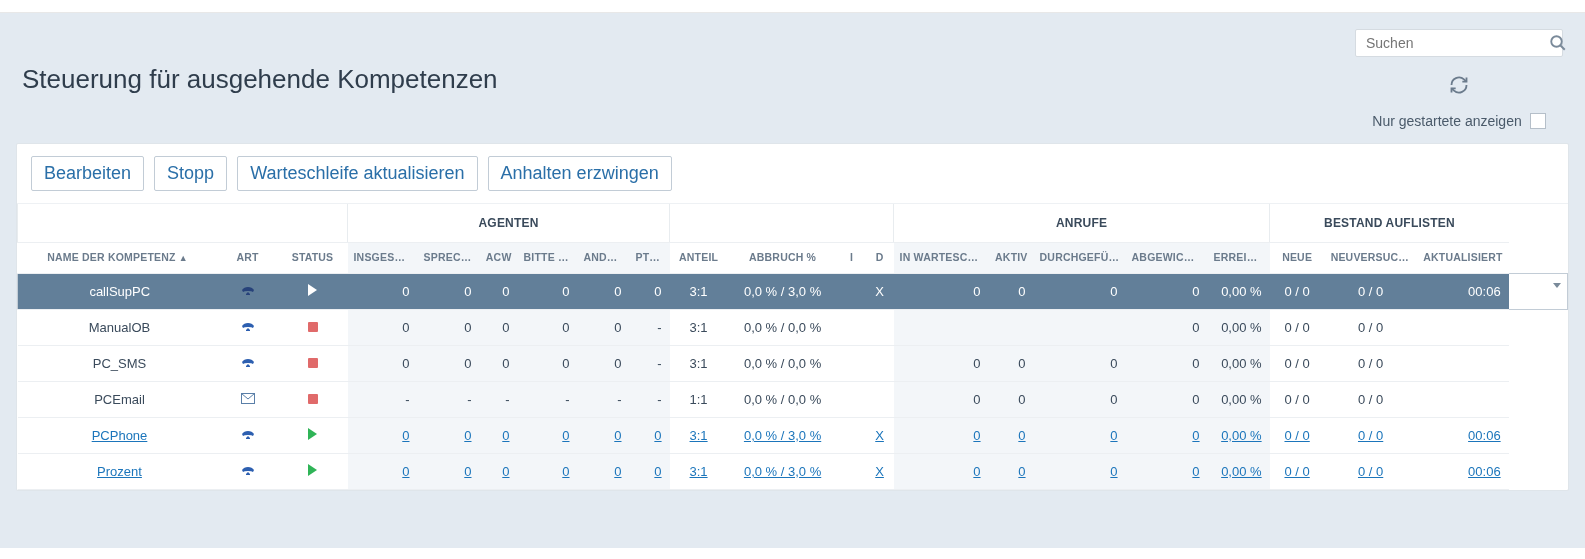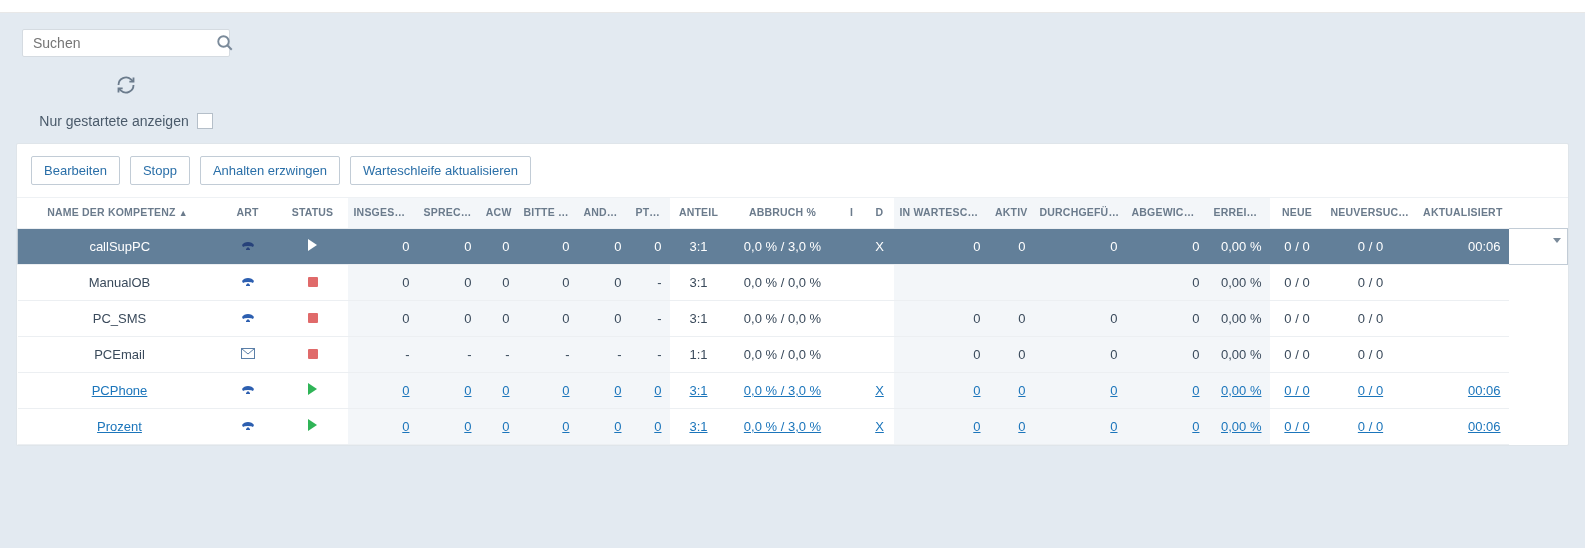--- a/index.html
+++ b/index.html
@@ -9,21 +9,21 @@
   .hdr{display:flex;align-items:center;justify-content:space-between;padding:4px 6px 14px 6px;}
   .title{font-size:26px;font-weight:400;color:#2f3d4c;}
   .hdr-right{display:flex;align-items:center;gap:18px;flex-direction:column;}
   .searchwrap{display:flex;align-items:center;background:#fff;border:1px solid #d5dbe1;border-radius:2px;padding:4px 8px;width:190px;}
   .searchwrap input{border:none;outline:none;flex:1;font-size:14px;color:#555;background:transparent;}
   .icon-btn{color:#7a8a9a;cursor:pointer;display:inline-flex;}
   .showstarted{display:flex;align-items:center;gap:8px;color:#4a5a6a;font-size:14px;}
   .chk{width:14px;height:14px;border:1px solid #b5bfc9;background:#fff;}
   .panel{background:#fff;border:1px solid #dfe5ea;border-radius:2px;}
   .toolbar{display:flex;gap:10px;padding:12px 14px;border-bottom:1px solid #eef1f4;}
-  .btn{background:#fff;border:1px solid #c2ccd6;border-radius:2px;padding:6px 12px;font-size:13px;color:#2a6fa8;cursor:pointer;}
+  .btn{background:#fff;border:1px solid #c2ccd6;border-radius:2px;padding:6px 12px;font-size:18px;color:#2a6fa8;cursor:pointer;}
   .tablewrap{overflow:auto;}
   table{border-collapse:collapse;width:100%;table-layout:fixed;}
   th,td{padding:10px 8px;font-size:12px;text-align:right;border-bottom:1px solid #eceff2;white-space:nowrap;overflow:hidden;text-overflow:ellipsis;}
   th{color:#6b7b8c;font-weight:700;text-transform:uppercase;font-size:10.5px;letter-spacing:.2px;}
   .group-row th{background:#fff;color:#3a4a5b;font-size:12px;text-align:center;padding:12px 4px;border-left:1px solid #e8ecef;}
   .sub-row th{vertical-align:bottom;padding:8px 6px 10px;}
   .shade{background:#f3f6f9;}
   td.l, th.l{text-align:center;}
   td.c, th.c{text-align:center;}
   tr.datarow td{color:#3a4a5b;font-size:13px;}
@@ -48,20 +48,21 @@
   .sel::after{content:"";position:absolute;right:6px;top:8px;width:0;height:0;border-left:4px solid transparent;border-right:4px solid transparent;border-top:5px solid #7a8a9a;}
   col.sh{background:#f3f6f9;}
 </style>
 </head>
 <body>
 
 <div class="viewport">
   <div class="topstrip"></div>
   <div class="page">
     <div class="hdr">
+      <div class="title">Steuerung für ausgehende Kompetenzen</div>
       <div class="hdr-right">
         <div class="searchwrap">
           <input type="text" placeholder="Suchen" style="">
           <span class="icon-btn">
             <svg width="18" height="18" viewBox="0 0 24 24" fill="none" stroke="#7a8a9a" stroke-width="2.5">
                 <circle cx="10" cy="10" r="7"></circle>
                 <line x1="15" y1="15" x2="21" y2="21"></line>
               </svg>
           </span>
         </div>
@@ -77,22 +78,22 @@
           <span>Nur gestartete anzeigen</span>
           <span class="chk"></span>
         </label>
       </div>
     </div>
 
     <div class="panel">
       <div class="toolbar">
         <button class="btn">Bearbeiten</button>
         <button class="btn">Stopp</button>
+        <button class="btn">Warteschleife aktualisieren</button>
         <button class="btn">Anhalten erzwingen</button>
-        <button class="btn">Warteschleife aktualisieren</button>
       </div>
 
       <div class="tablewrap">
         <table>
           <colgroup>
             <col style="width:200px">
             <col style="width:60px">
             <col style="width:70px">
             <col class="sh" style="width:70px">
               <col class="sh" style="width:62px">
@@ -107,20 +108,27 @@
             <col class="sh" style="width:95px">
               <col class="sh" style="width:45px">
               <col class="sh" style="width:92px">
               <col class="sh" style="width:82px">
               <col class="sh" style="width:62px">
             <col style="width:55px">
               <col style="width:92px">
               <col style="width:92px">
           </colgroup>
           <thead>
+            <tr class="group-row">
+              <th colspan="3"></th>
+              <th colspan="6" class="shade">AGENTEN</th>
+              <th colspan="4"></th>
+              <th colspan="5" class="shade">ANRUFE</th>
+              <th colspan="3">BESTAND AUFLISTEN</th>
+            </tr>
             <tr class="sub-row">
               <th class="l"><span>NAME DER KOMPETENZ</span><span class="sorticon">▲</span></th>
               <th class="c">ART</th>
               <th class="c">STATUS</th>
               <th class="shade">INSGESAMT</th>
               <th class="shade">SPRECHEN</th>
               <th class="shade">ACW</th>
               <th class="shade">BITTE WARTEN!</th>
               <th class="shade">ANDERE</th>
               <th class="shade">PTNL</th>

